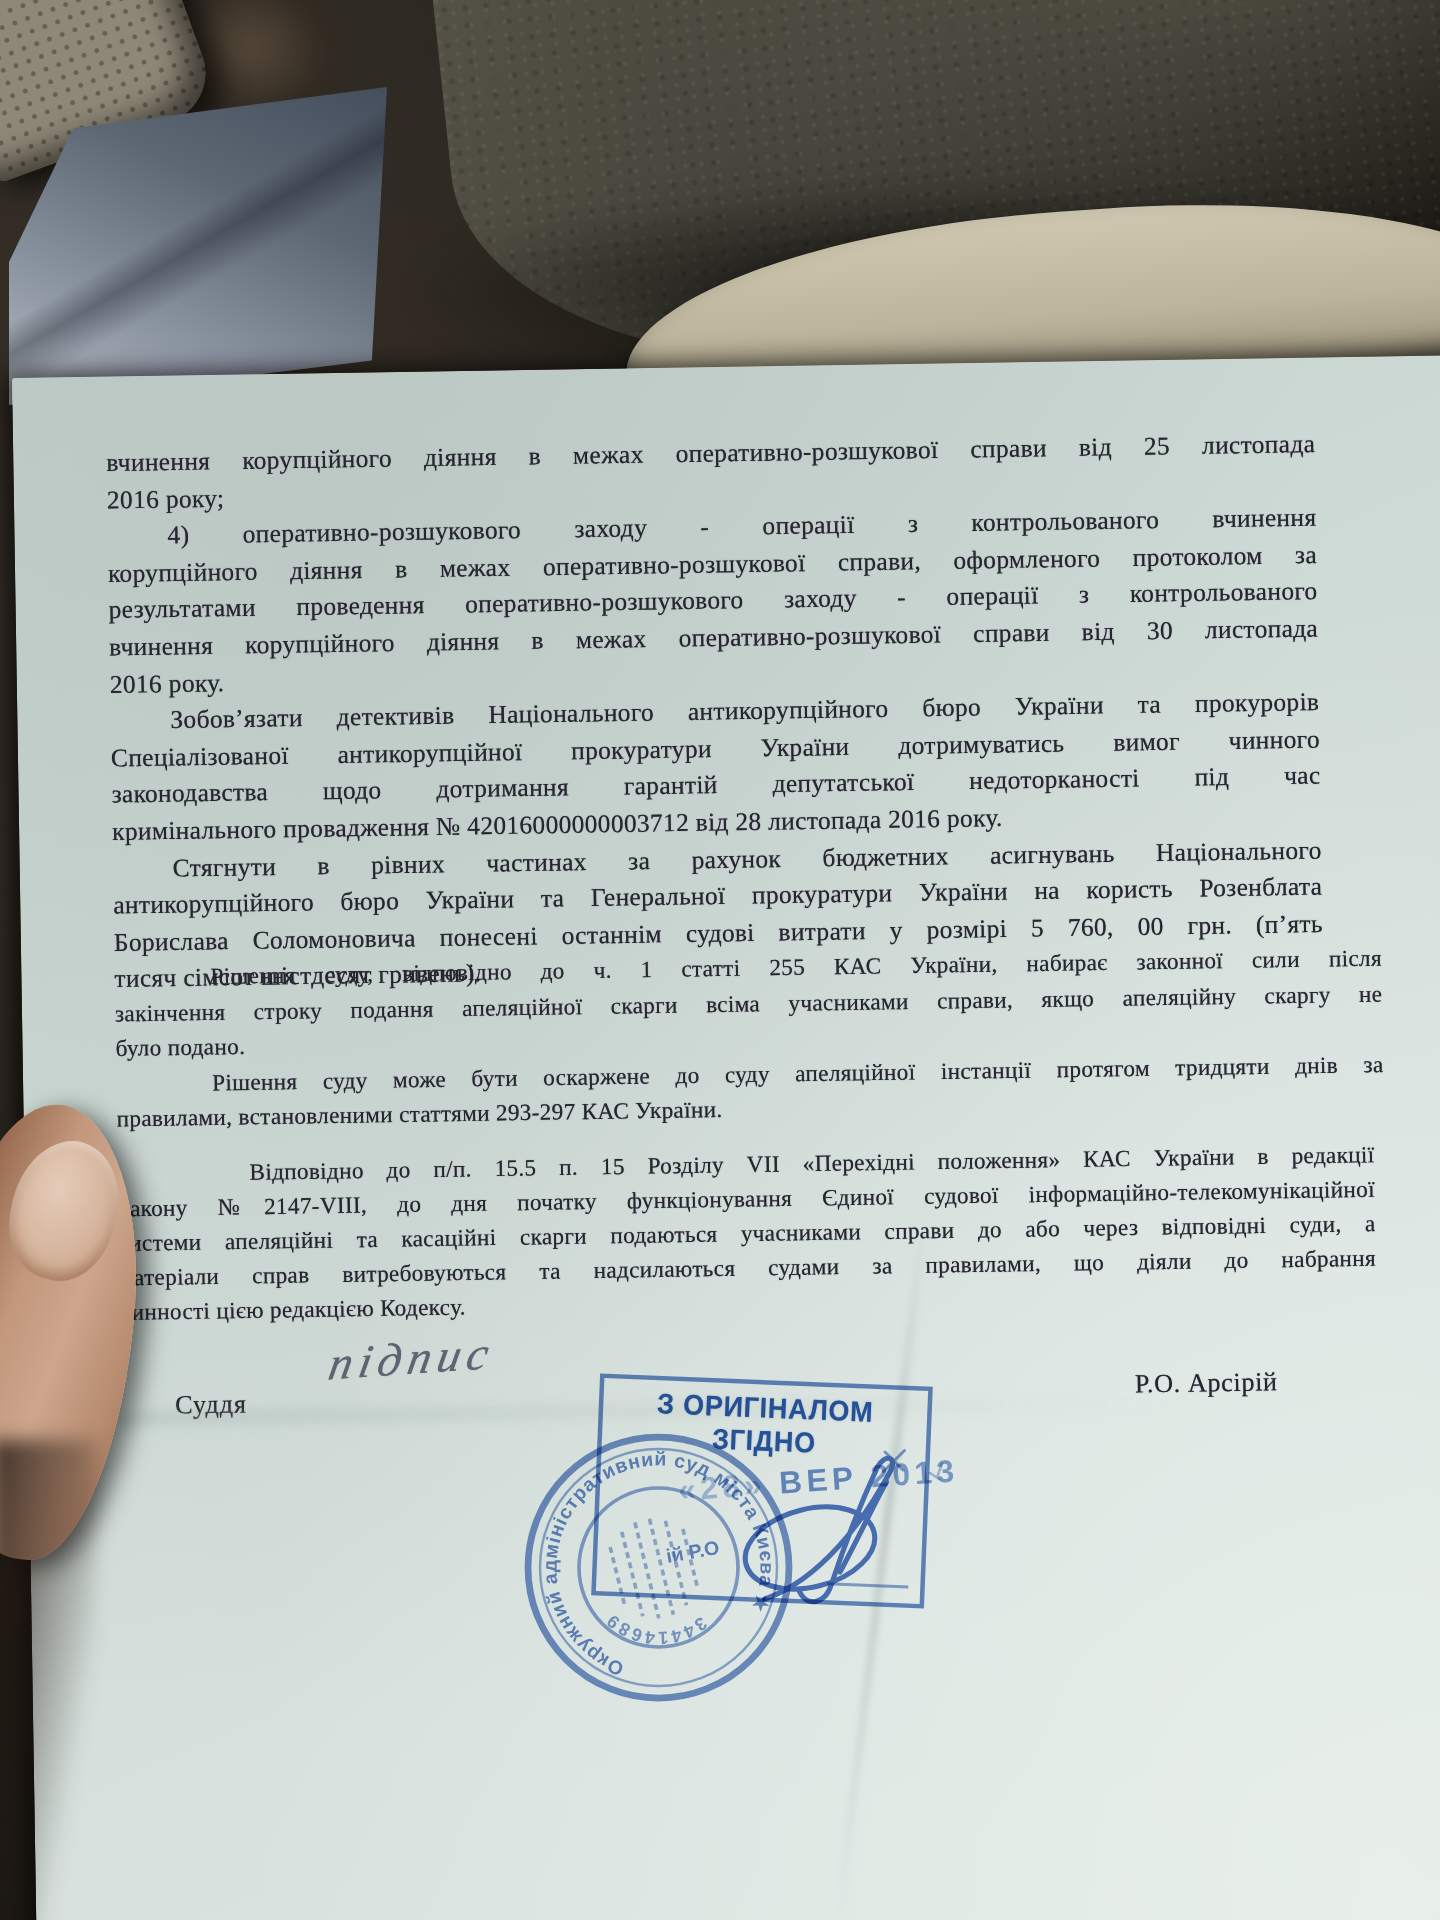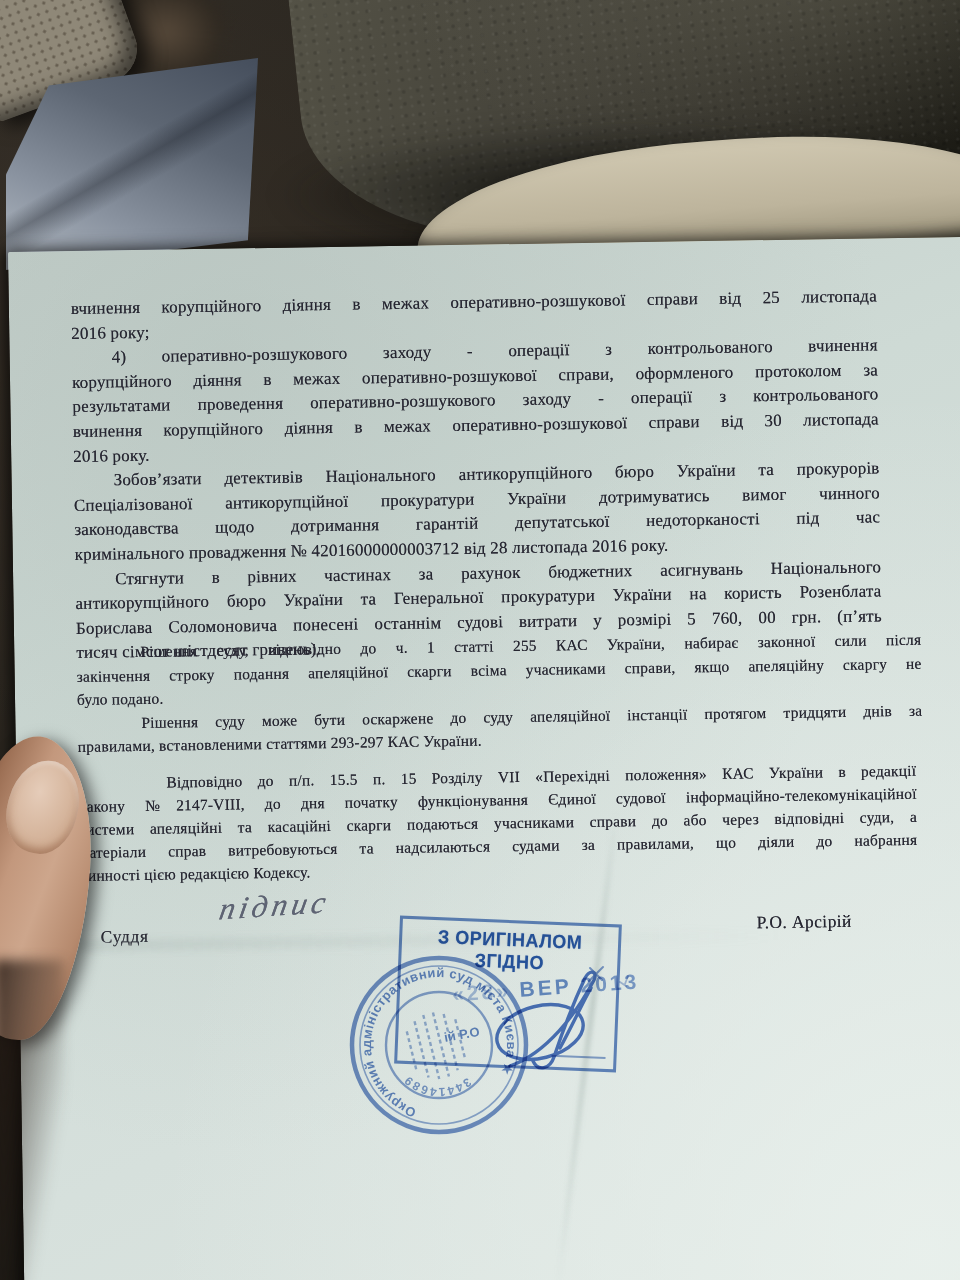--- a/index.html
+++ b/index.html
@@ -67,21 +67,21 @@
   .sec{position:absolute;left:0;}
   .sec1{top:46px;width:806px;font-size:17px;line-height:24.6px;}
   .sec2{top:390px;width:845px;font-size:15.5px;line-height:23.5px;}
   .sec3{top:521px;width:838px;font-size:15.5px;line-height:23px;}
   .line{text-align:justify;text-align-last:justify;letter-spacing:.2px;}
   .lines .line:last-child{text-align-last:left;}
   .para[data-indent="sm"] .lines .line:first-child{text-indent:40px;}
   .para[data-indent="md"] .lines .line:first-child{text-indent:64px;}
   .para[data-indent="lg"] .lines .line:first-child{text-indent:88px;}
   .sig-row{position:absolute;top:676px;left:0;width:845px;height:60px;font-size:17.5px;}
-  .sig-label{position:absolute;left:20px;top:0;letter-spacing:.6px;}
+  .sig-label{position:absolute;left:36px;top:0;letter-spacing:.6px;}
   .sig-name{position:absolute;left:676px;top:-4px;letter-spacing:.4px;}
   .sig-hand{position:absolute;left:140px;top:-36px;
     font-style:italic;font-size:31px;letter-spacing:4px;color:#4b5064;opacity:.85;
     transform:skewX(-14deg) rotate(-3deg);}
 
   
   .ink{mix-blend-mode:multiply;}
   .stamp-rect{left:397px;top:920px;width:216px;height:142px;transform:rotate(2.3deg);
     border:3px solid rgba(47,95,180,.72);z-index:3;}
   .stamp-rect-title{margin-top:6px;text-align:center;

